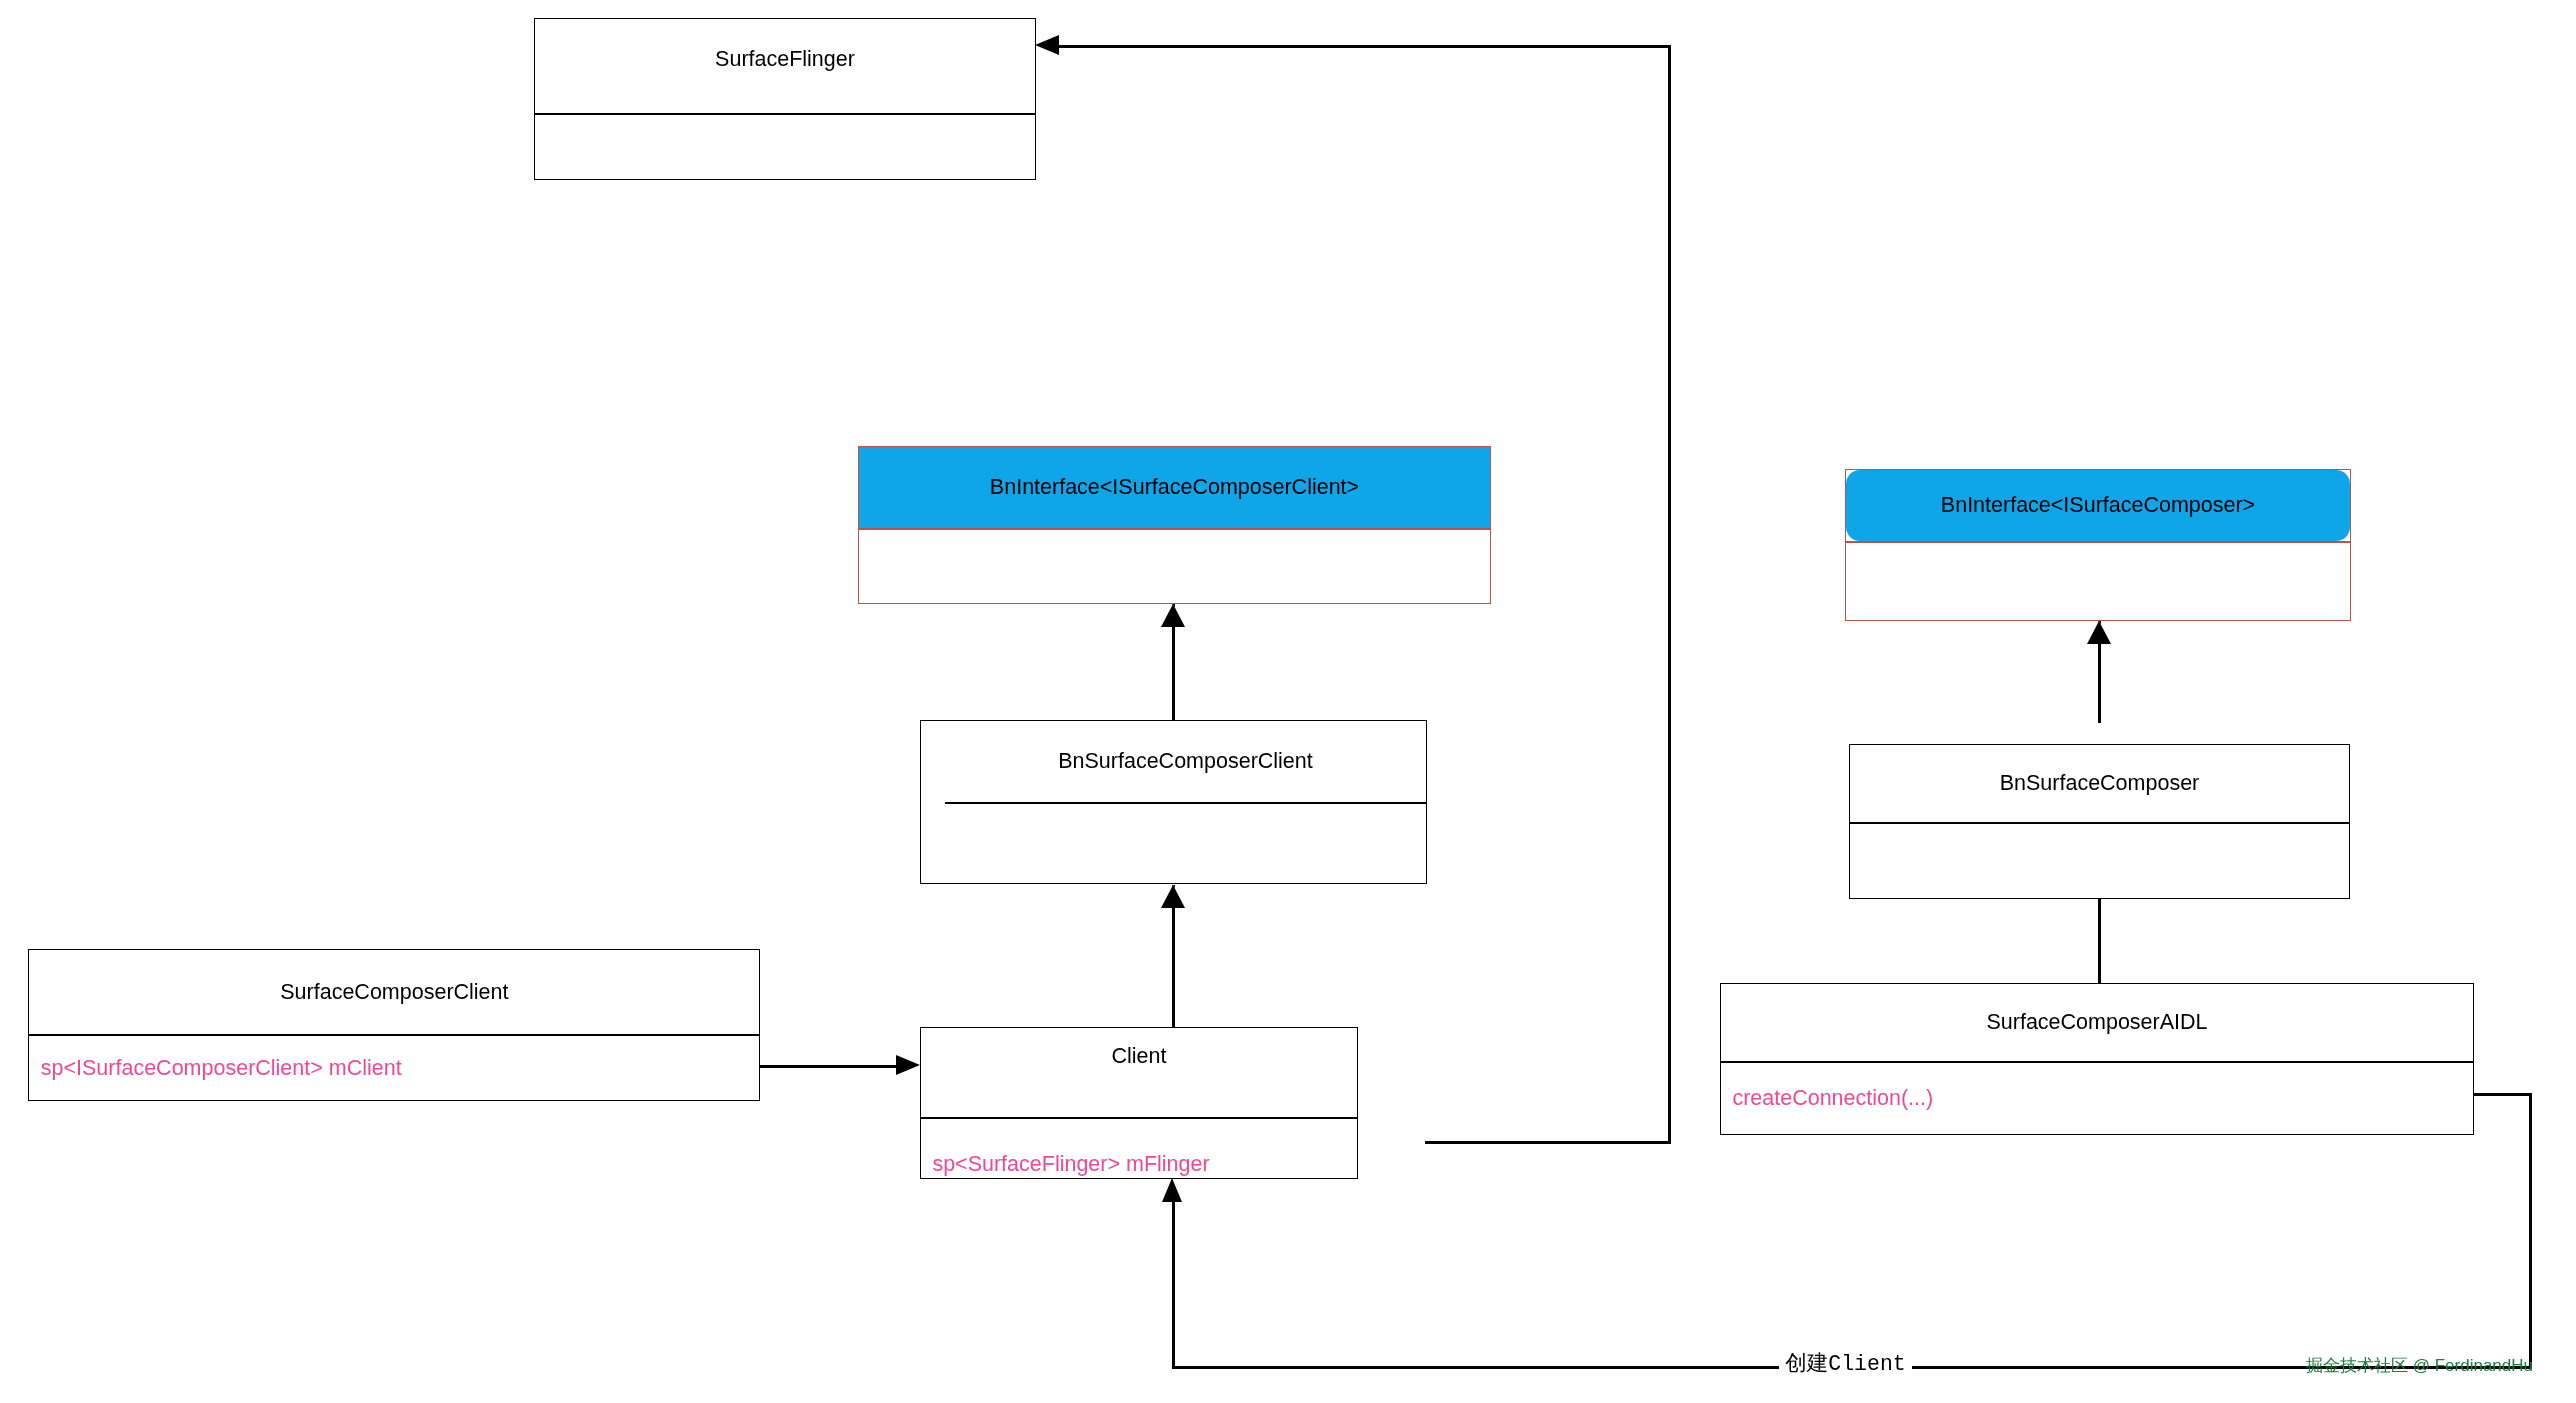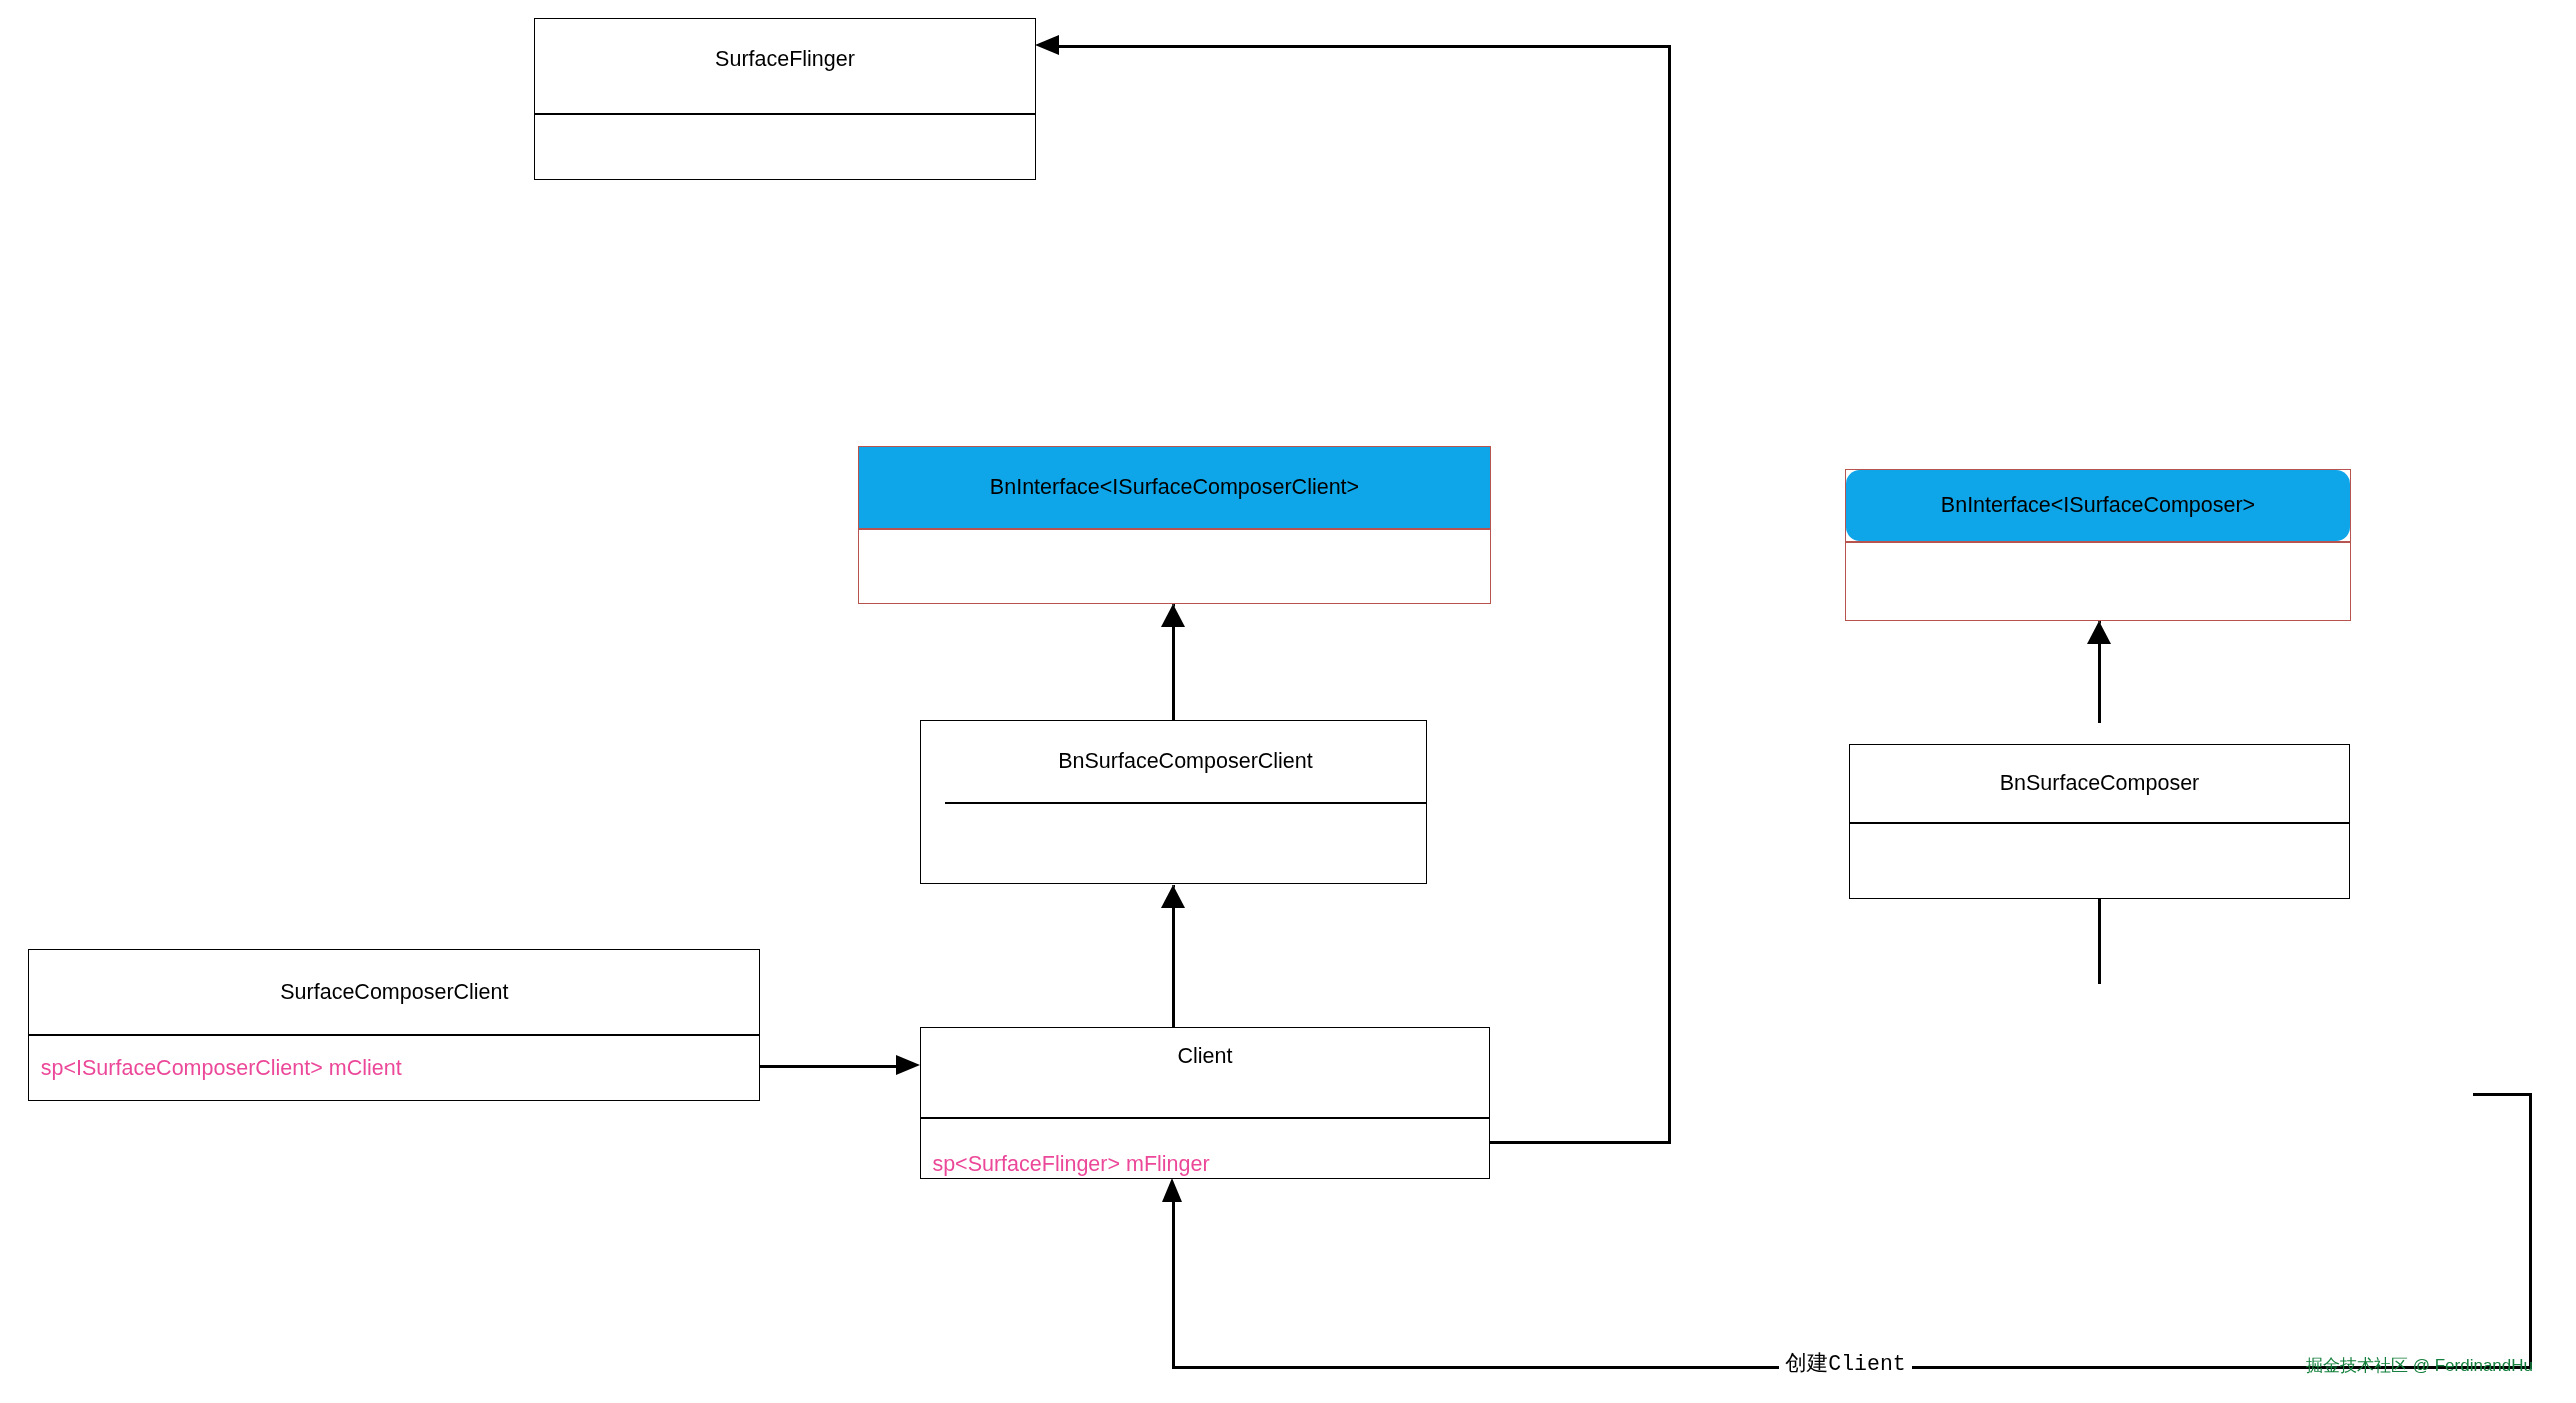--- a/index.html
+++ b/index.html
@@ -200,25 +200,32 @@
   </div>
 
   <div class="uml-box" style="left:28.4px; top:949px; width:732px; height:152px;">
     <div class="uml-title" style="height:84px;">SurfaceComposerClient</div>
     <div class="uml-sep"></div>
     <div class="uml-attrs">
       <div class="uml-attr">sp&lt;ISurfaceComposerClient&gt;  mClient</div>
     </div>
   </div>
 
-  <div class="uml-box" style="left:920px; top:1027px; width:570px; height:152px;gap:32px;">
+  <div class="uml-box" style="left:920px; top:1027px; width:438px; height:152px;gap:32px;">
     <div class="uml-title" style="height:75px;">Client</div>
     <div class="uml-sep"></div>
     <div class="uml-attrs">
       <div class="uml-attr">sp&lt;SurfaceFlinger&gt; mFlinger</div>
     </div>
   </div>
 
+  <div class="uml-box" style="left:1720px; top:983px; width:754px; height:152px;">
+    <div class="uml-title" style="height:77px;">SurfaceComposerAIDL</div>
+    <div class="uml-sep"></div>
+    <div class="uml-attrs">
+      <div class="uml-attr">createConnection(...)</div>
+    </div>
+  </div>
 
   <div class="watermark" style="left:2306px; top:1356px;">掘金技术社区 @ FerdinandHu</div>
 
 </div>
 
 
 </body></html>

